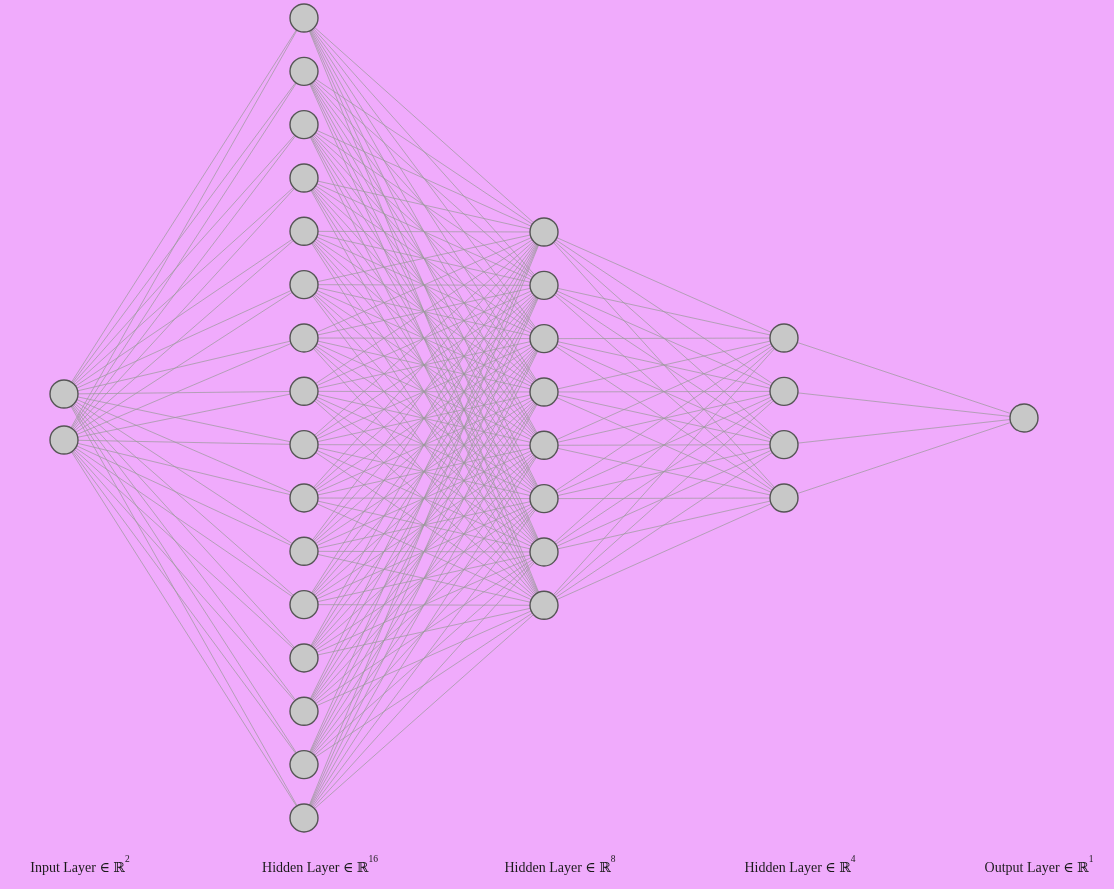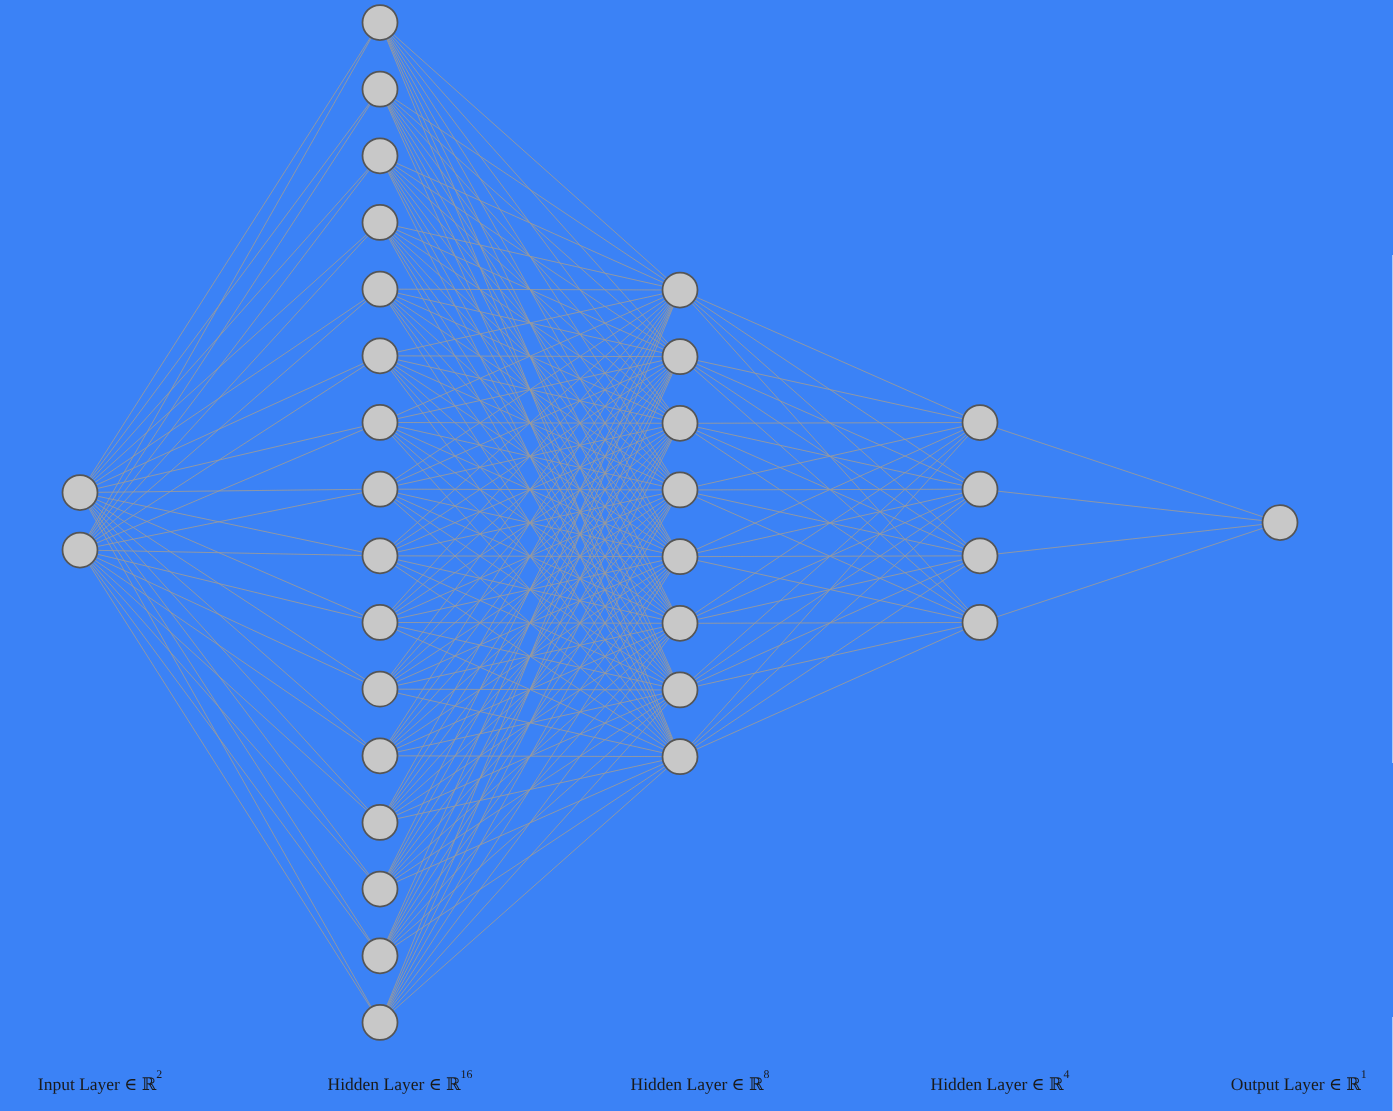--- a/index.html
+++ b/index.html
@@ -7,21 +7,21 @@
     padding: 0;
     background: #ffffff;
   }
   body {
     font-family: "Liberation Serif", "DejaVu Serif", serif;
   }
   #canvas-wrap {
     position: relative;
     width: 1114px;
     height: 889px;
-    background: #3b82f6;
+    background: #f0abfc;
     overflow: hidden;
   }
   #nn-svg {
     position: absolute;
     left: 0;
     top: 0;
     width: 1114px;
     height: 889px;
     display: block;
   }

